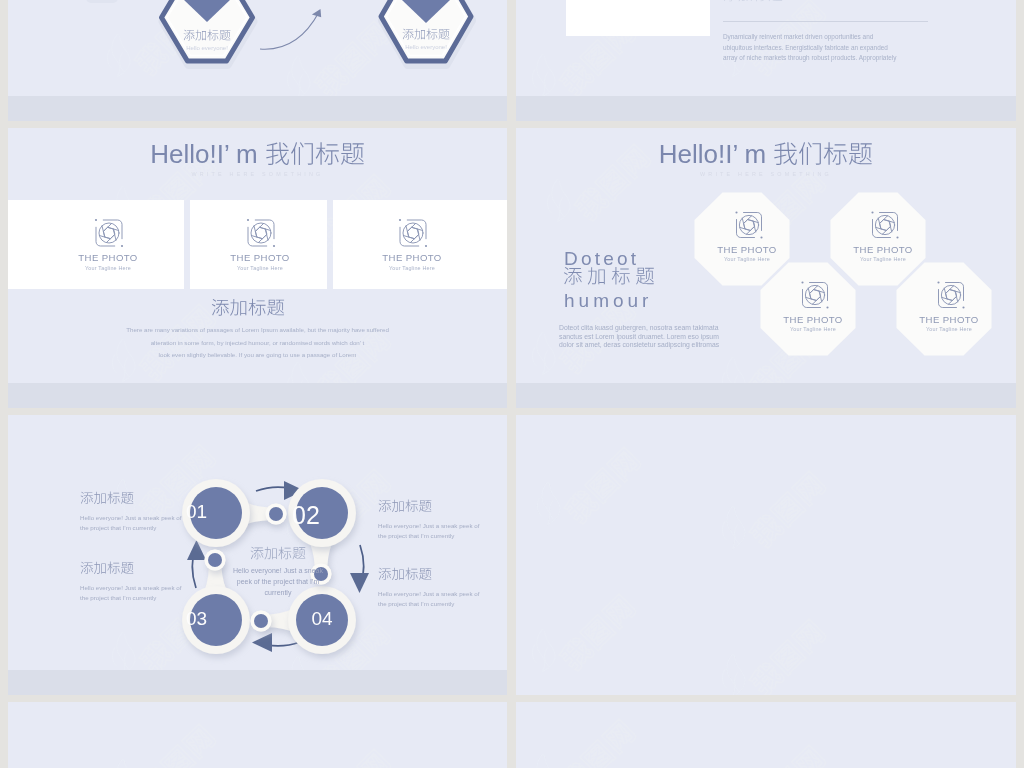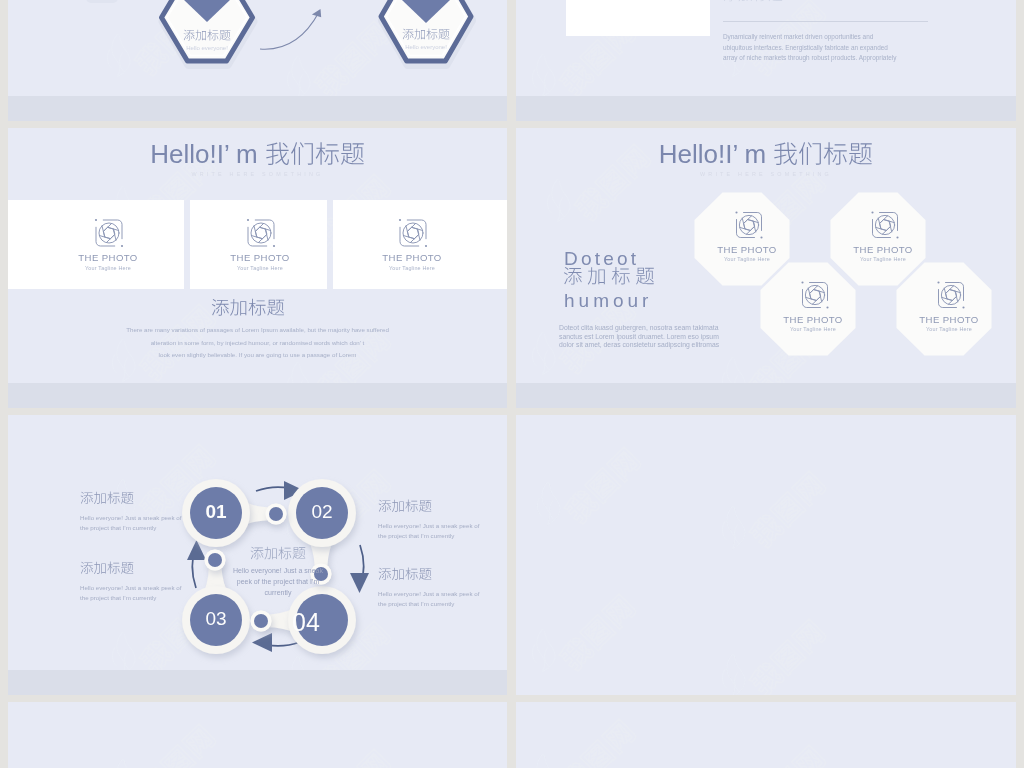--- a/index.html
+++ b/index.html
@@ -386,24 +386,24 @@
 <circle cx="253" cy="206" r="10.5" fill="#fbfaf7"></circle>
 <circle cx="253" cy="206" r="7" fill="#6d7ca9"></circle>
 <circle cx="207" cy="145" r="10.5" fill="#f6f5f2" filter="url(#softsh)"></circle>
 <circle cx="207" cy="145" r="10.5" fill="#fbfaf7"></circle>
 <circle cx="207" cy="145" r="7" fill="#6d7ca9"></circle>
 <circle cx="208" cy="98" r="26" fill="#6d7ca9"></circle>
 <circle cx="314" cy="98" r="26" fill="#6d7ca9"></circle>
 <circle cx="208" cy="205" r="26" fill="#6d7ca9"></circle>
 <circle cx="314" cy="205" r="26" fill="#6d7ca9"></circle>
 </svg>
-<div class="ltxt" style="left:178px;top:86px;width:60px;text-align:center;font-size:19px;color:#fdfdfd;font-weight:bold;"><span>01</span></div>
-<div class="ltxt" style="left:284px;top:86px;width:60px;text-align:center;font-size:19px;color:#fdfdfd;"><span>02</span></div>
-<div class="ltxt" style="left:178px;top:193px;width:60px;text-align:center;font-size:19px;color:#fdfdfd;"><span>03</span></div>
-<div class="ltxt" style="left:284px;top:193px;width:60px;font-size:25px;color:#fdfdfd;"><span>04</span></div>
+<div class="ltxt" style="left:178px;top:86px;width:60px;text-align:left;font-size:19px;color:#fdfdfd;"><span>01</span></div>
+<div class="ltxt" style="left:284px;top:86px;width:60px;font-size:25px;color:#fdfdfd;"><span>02</span></div>
+<div class="ltxt" style="left:178px;top:193px;width:60px;text-align:left;font-size:19px;color:#fdfdfd;"><span>03</span></div>
+<div class="ltxt" style="left:284px;top:193px;width:60px;text-align:center;font-size:19px;color:#fdfdfd;"><span>04</span></div>
 <div class="abs" style="left:225px;top:131px;width:90px;text-align:center;"><span><svg class="cjksvg" width="56.00" height="16.24" viewBox="0 -12.32 56.00 16.24" fill="#97a1bd">
             <g transform="scale(0.014)">
               <path transform="translate(0,0) scale(1,-1)" d="M414 292C391 215 348 123 283 71L320 45C387 101 428 197 453 278ZM650 265C680 197 708 108 716 50L758 64C749 121 721 209 689 276ZM772 290C833 215 897 111 923 42L965 63C937 131 873 233 811 309ZM539 402V-14C539 -27 536 -31 521 -31C507 -31 461 -32 404 -30C410 -45 418 -63 420 -75C489 -75 531 -75 555 -67C579 -59 586 -45 586 -14V402ZM92 790C150 760 218 712 251 677L281 717C247 751 178 795 121 823ZM44 518C105 492 177 449 214 417L241 457C205 489 133 529 71 553ZM67 -32 110 -61C153 24 205 142 243 239L205 267C164 164 107 40 67 -32ZM321 774V727H558C546 672 528 619 504 568H276V521H480C428 430 355 352 254 299C263 290 278 273 284 262C398 323 479 414 535 521H680C735 419 835 322 931 274C938 286 953 303 964 312C876 352 786 433 731 521H948V568H557C579 619 597 672 610 727H916V774Z"></path>
               <path transform="translate(1000,0) scale(1,-1)" d="M579 704V-62H626V14H859V-55H907V704ZM626 60V657H859V60ZM211 822 209 639H56V592H208C200 332 168 90 33 -46C46 -53 65 -66 73 -76C212 70 246 320 255 592H435C428 176 418 32 395 2C387 -10 377 -13 362 -12C344 -12 297 -12 246 -8C255 -21 259 -42 260 -56C305 -60 351 -61 378 -59C405 -56 422 -49 437 -27C469 14 476 155 483 610C483 618 483 639 483 639H256L258 822Z"></path>
               <path transform="translate(2000,0) scale(1,-1)" d="M465 750V704H899V750ZM783 330C833 233 883 105 901 29L947 45C928 121 877 247 827 343ZM507 341C478 233 432 126 373 54C385 48 406 34 414 27C470 103 521 216 552 331ZM423 511V465H646V-3C646 -17 642 -21 627 -22C613 -22 564 -23 505 -21C512 -37 520 -57 522 -71C594 -71 638 -70 663 -62C687 -53 695 -37 695 -4V465H951V511ZM219 835V614H59V567H207C170 436 97 285 28 208C38 197 53 179 59 165C118 235 178 355 219 473V-72H267V477C304 427 354 353 372 321L405 360C384 388 296 504 267 537V567H407V614H267V835Z"></path>
               <path transform="translate(3000,0) scale(1,-1)" d="M163 620H402V527H163ZM163 751H402V659H163ZM119 790V487H448V790ZM704 538C696 266 671 128 460 58C469 50 481 35 486 25C708 102 739 249 747 538ZM729 196C796 149 874 80 913 36L945 66C905 110 826 176 760 221ZM142 304C135 154 113 34 41 -45C52 -52 72 -65 79 -71C121 -20 148 44 164 122C259 -25 422 -51 651 -51H936C939 -38 948 -18 956 -7C912 -8 684 -8 652 -8C513 -8 396 1 307 44V198H486V239H307V362H504V403H52V362H264V69C227 95 197 130 173 175C179 214 183 256 185 301ZM548 633V211H591V592H850V212H895V633H702C715 664 728 705 740 743H950V786H502V743H690C681 708 668 664 657 633Z"></path>
             </g>
           </svg></span></div>
 <div class="ltxt" style="left:210px;top:152px;width:120px;text-align:center;font-size:7px;color:#9aa3bf;"><span>Hello everyone! Just a sneak</span></div>
 <div class="ltxt" style="left:210px;top:163px;width:120px;text-align:center;font-size:7px;color:#9aa3bf;"><span>peek of the project that I’m</span></div>

